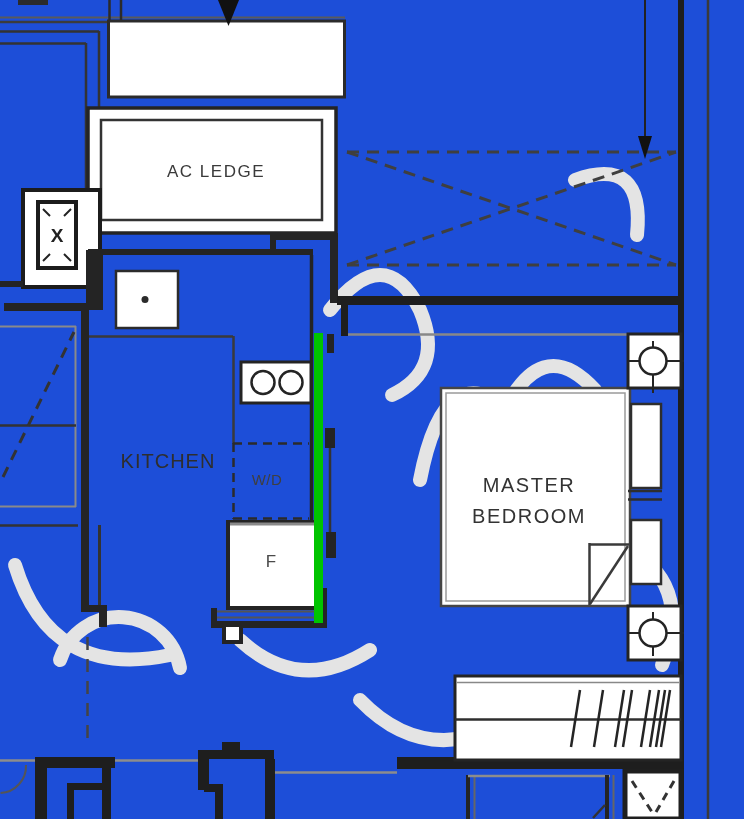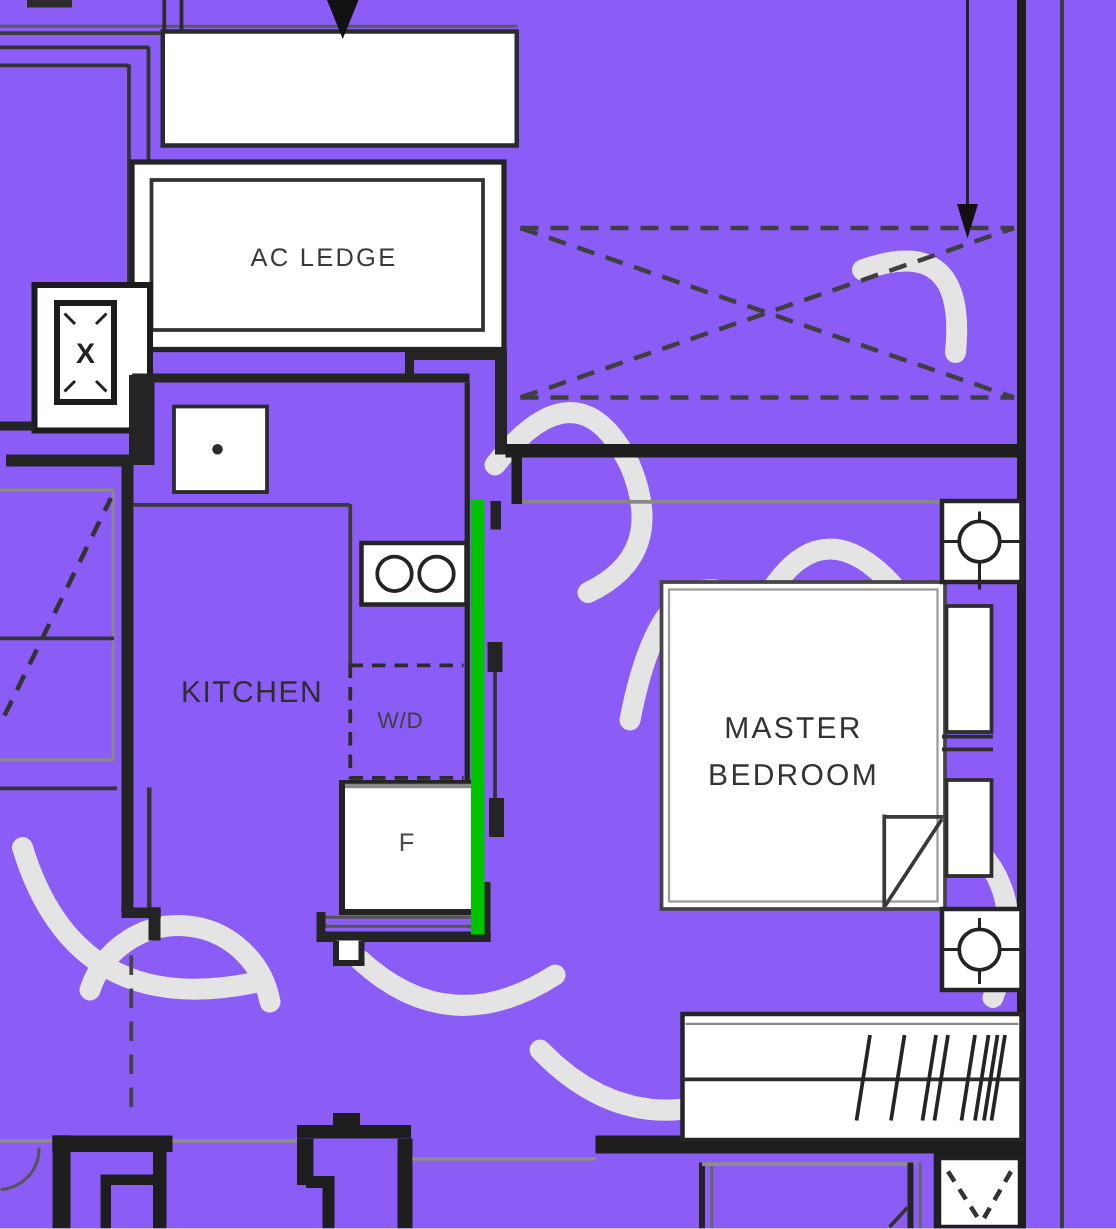--- a/index.html
+++ b/index.html
@@ -1,16 +1,16 @@
 <!DOCTYPE html>
 <html><head>
 <meta charset="utf-8">
 <style>
   html,body{margin:0;padding:0;background:#fff;}
-  .stage{position:relative;width:744px;height:819px;background:#8b5cf6;overflow:hidden;
+  .stage{position:relative;width:744px;height:819px;background:#1d4ed8;overflow:hidden;
          font-family:"Liberation Sans",sans-serif;}
   svg{display:block}
   .room-label{fill:#3a3a3a;font-family:"Liberation Sans",sans-serif;text-anchor:middle;}
   .lbl-ac{font-size:17px;letter-spacing:1.5px;}
   .lbl-kitchen{font-size:20px;letter-spacing:1px;fill:#2e2e2e;}
   .lbl-wd{font-size:15px;letter-spacing:.5px;fill:#3f3f3f;}
   .lbl-f{font-size:17px;fill:#4a4a4a;}
   .lbl-master{font-size:20px;letter-spacing:1.5px;fill:#333;}
   .lbl-x{font-size:19px;font-weight:600;fill:#222;}
   .wm{stroke:#e4e4e4;stroke-width:14;fill:none;stroke-linecap:round;}

